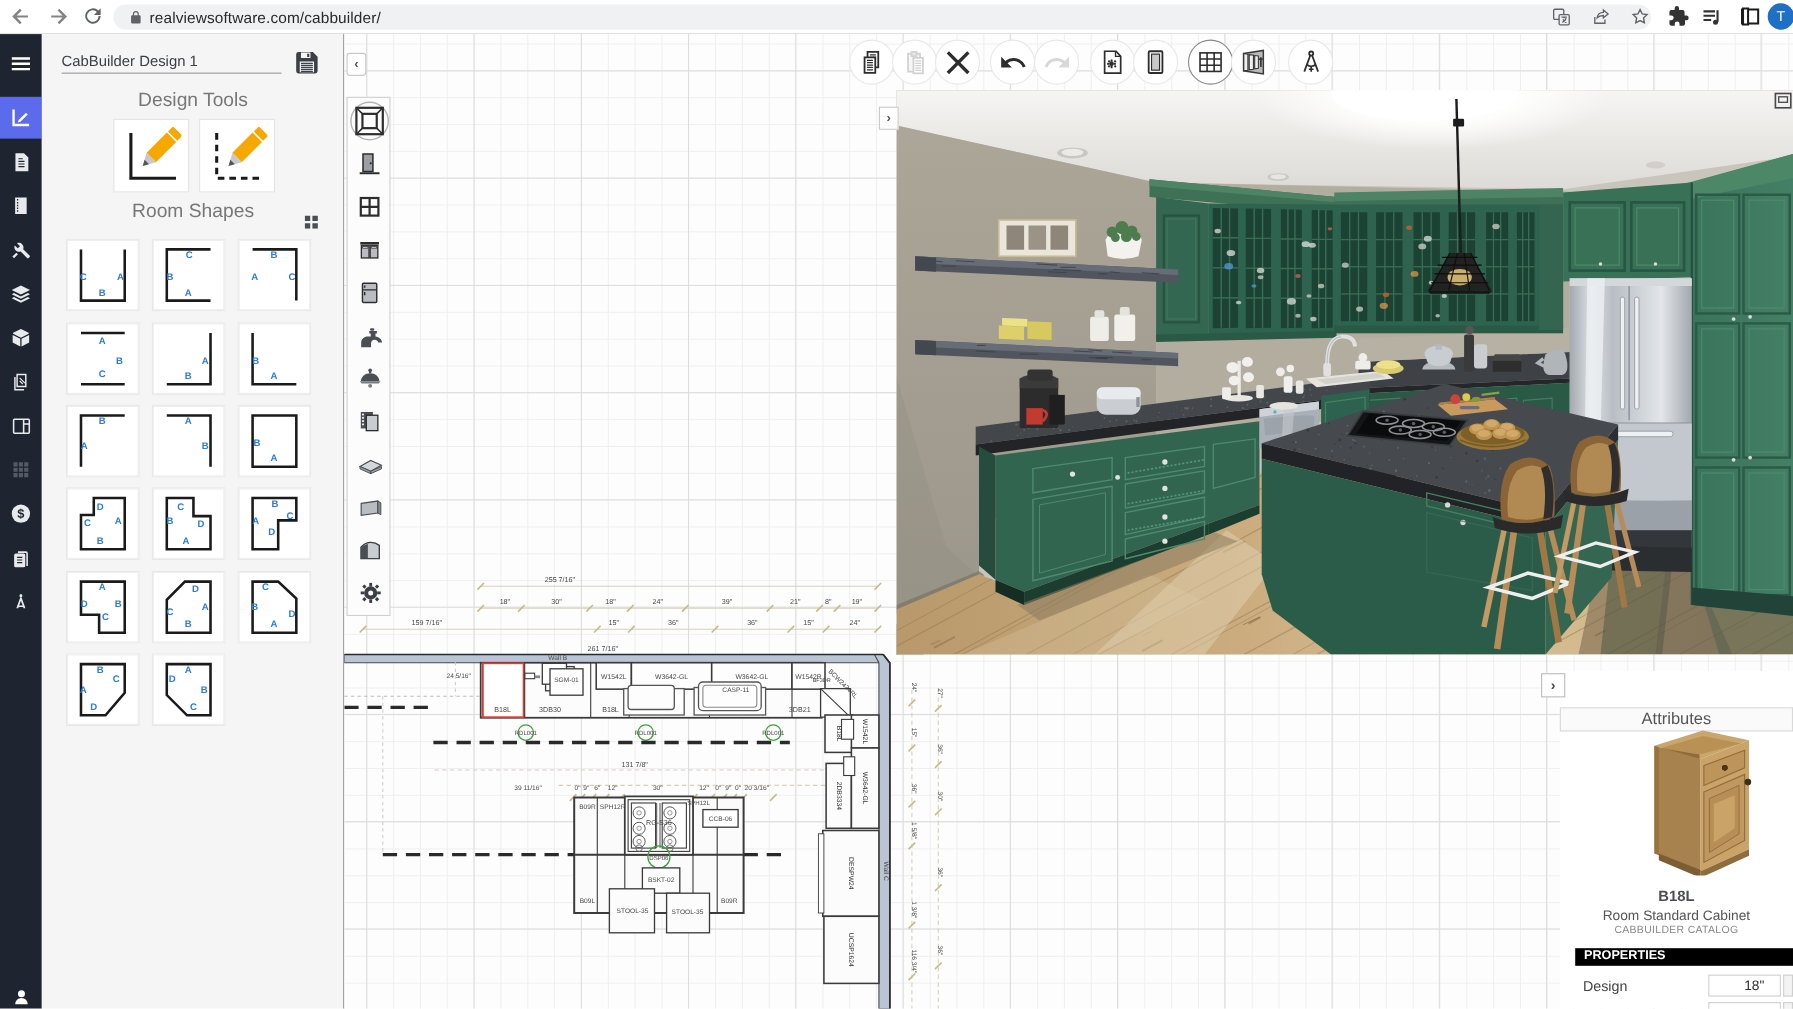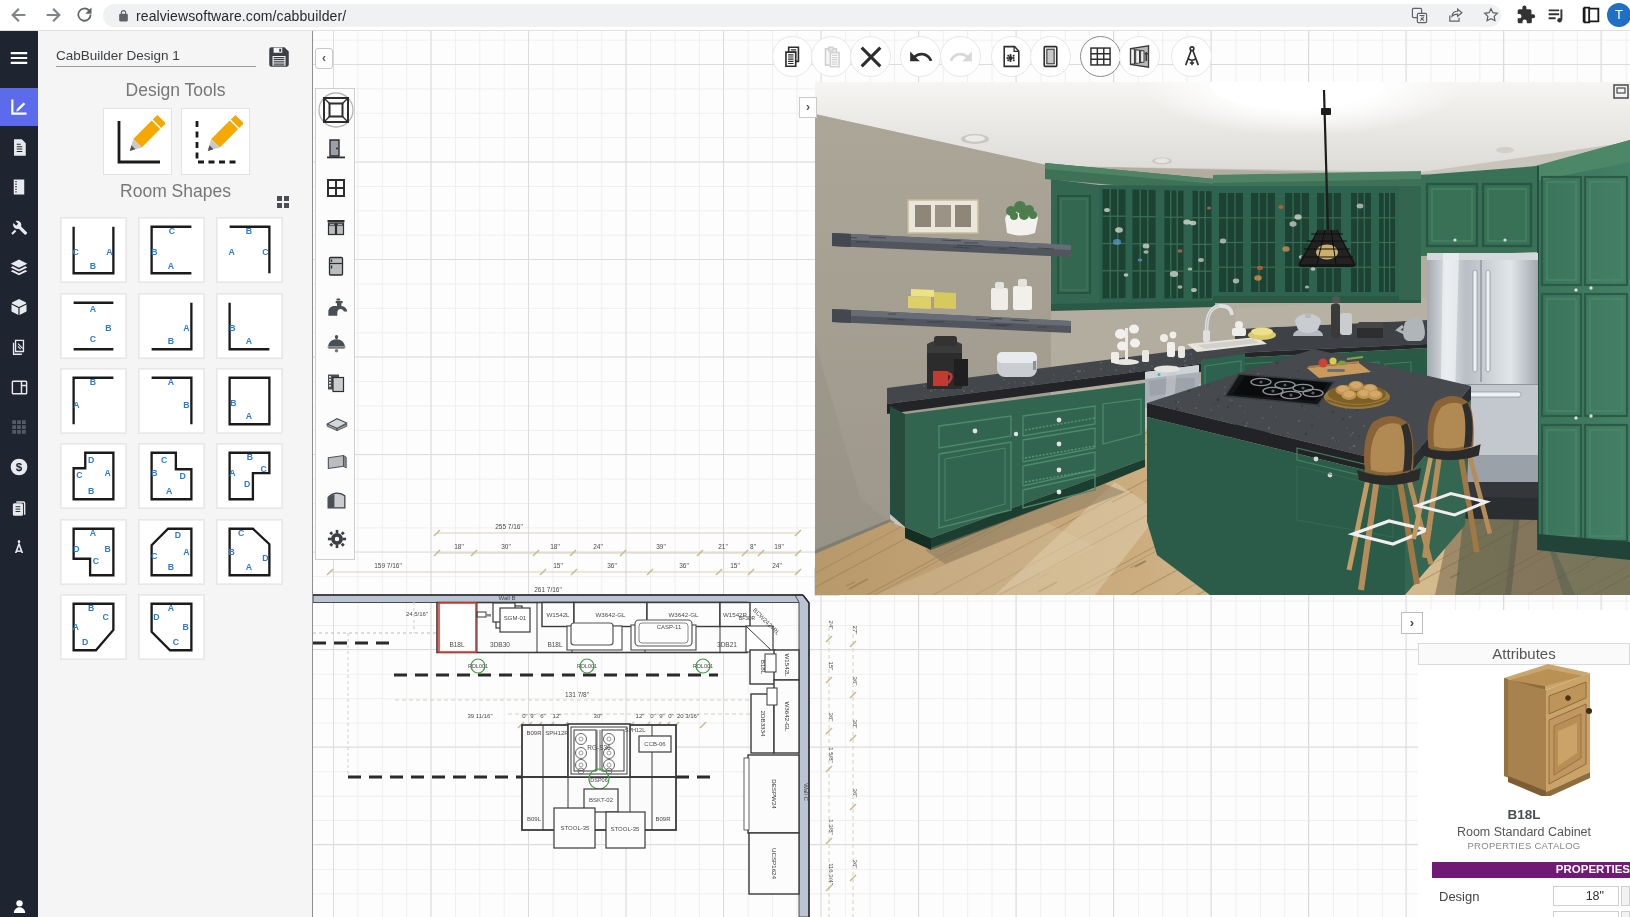--- a/index.html
+++ b/index.html
@@ -55,22 +55,22 @@
     border:1px solid #cfcfcf; }
   .tico { position:absolute; left:8px; }
 
   
   #attr { position:absolute; left:1105px; top:579px; width:212px; height:307px; background:#fff; }
   #attrhead { position:absolute; left:0; top:0; width:212px; height:22px; background:#fafafa;
     border:1px solid #d9d9d9; text-align:center; font-size:15px; color:#555; padding-top:1px;margin-top:33px;}
   #attrbtn { position:absolute; left:-17px; top:2px; width:22px; height:22px; background:#fff;
     border:1px solid #bbb; color:#444; font-size:13px; font-weight:bold; text-align:center; line-height:20px;}
   .attxt { position:absolute; width:212px; text-align:center; }
-  #props { position:absolute; left:14px; top:252px; width:198px; height:16px; background:#701a75;
-    color:#fff; font-size:11.5px; font-weight:bold; padding:1px 0 0 8px;text-align:right; }
+  #props { position:absolute; left:14px; top:252px; width:198px; height:16px; background:#000000;
+    color:#fff; font-size:11.5px; font-weight:bold; padding:1px 0 0 8px; }
   #wlabel { position:absolute; left:21px; top:279px; font-size:13px; color:#444; }
   .winput { position:absolute; left:135px; width:66px; height:20px; background:#fff;
     border:1px solid #cfcfcf; font-size:12.5px; color:#333; text-align:right; padding:2px 14px 0 0;}
   .spin { position:absolute; left:203px; width:9px; height:20px; border:1px solid #cfcfcf;
     background:#f3f3f3; }
 </style>
 </head>
 <body>
 <div id="root">
 
@@ -1412,21 +1412,21 @@
         <circle cx="74" cy="44" r="2.5" fill="#4a351c"></circle>
         <polygon points="55,66 92,50 92,110 55,130" fill="#c09760" stroke="#8f6c3c" stroke-width="1"></polygon>
         <polygon points="60,72 87,60 87,104 60,121" fill="#b78e55" stroke="#8f6c3c" stroke-width="0.8"></polygon>
         <polygon points="64,77 83,69 83,99 64,112" fill="#c9a368"></polygon>
         <circle cx="95" cy="57" r="3" fill="#3c2e18"></circle>
         <polygon points="52,138 96,118 96,124 52,144" fill="#8f6c3c"></polygon>
         <polygon points="14,122 52,137 52,144 14,128" fill="#7d5d33"></polygon>
       </svg>
       <div class="attxt" style="top:197px;font-size:13.5px;font-weight:bold;color:#4a4f54">B18L</div>
       <div class="attxt" style="top:215px;font-size:12.5px;color:#555">Room Standard Cabinet</div>
-      <div class="attxt" style="top:230px;font-size:9.5px;color:#888;letter-spacing:0.3px">PROPERTIES CATALOG</div>
+      <div class="attxt" style="top:230px;font-size:9.5px;color:#888;letter-spacing:0.3px">CABBUILDER CATALOG</div>
       <div id="props">PROPERTIES</div>
       <div id="wlabel">Design</div>
       <div class="winput" style="top:276px">18"</div>
       <div class="spin" style="top:276px"></div>
       <div class="winput" style="top:301px"></div>
       <div class="spin" style="top:301px"></div>
     </div>
   </div>
 
 </div>

